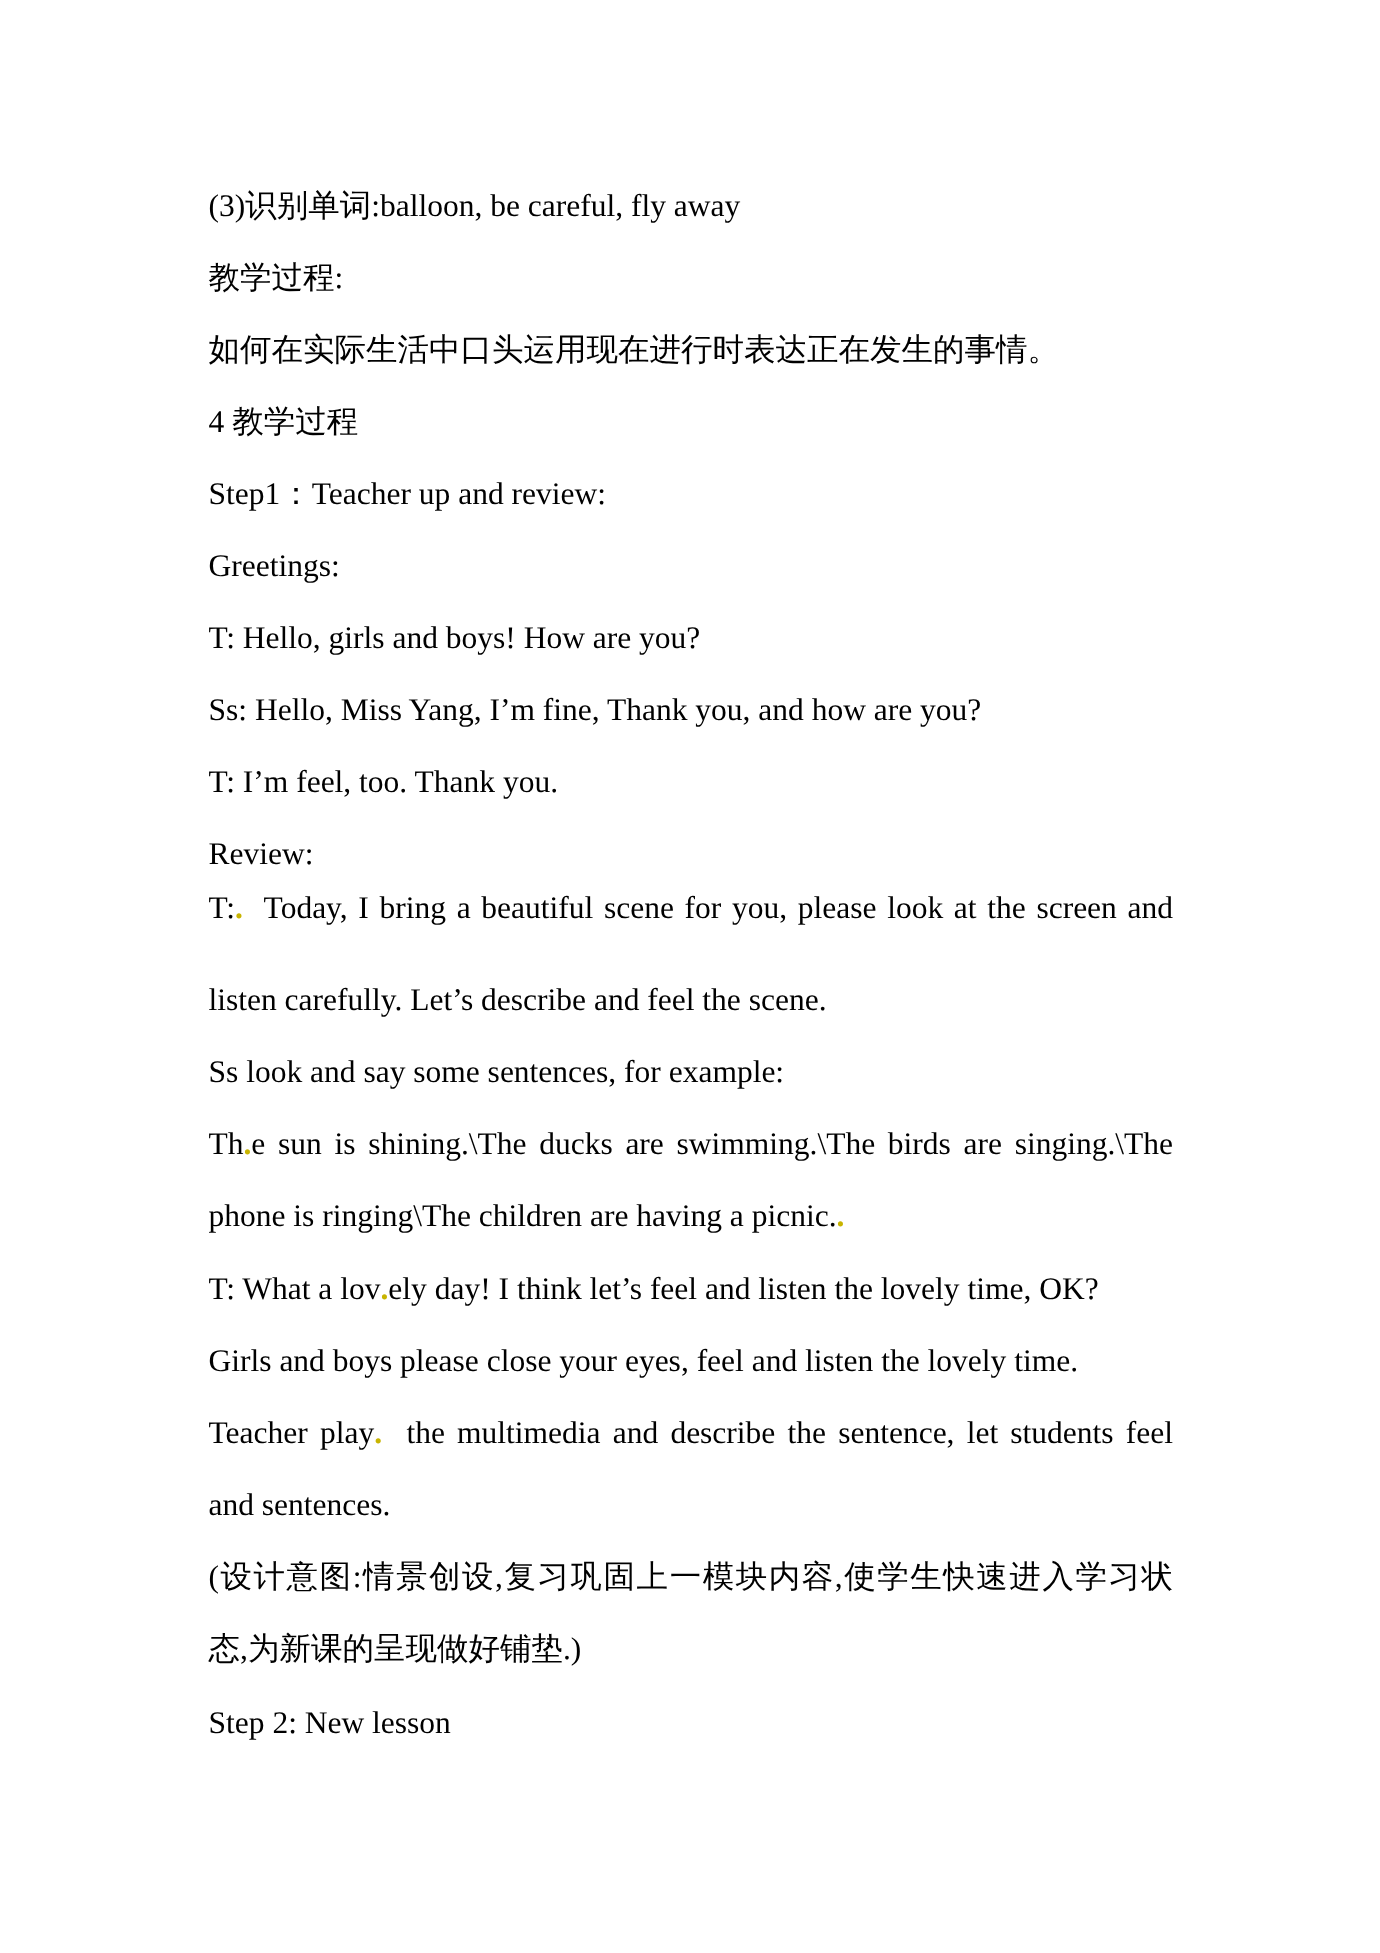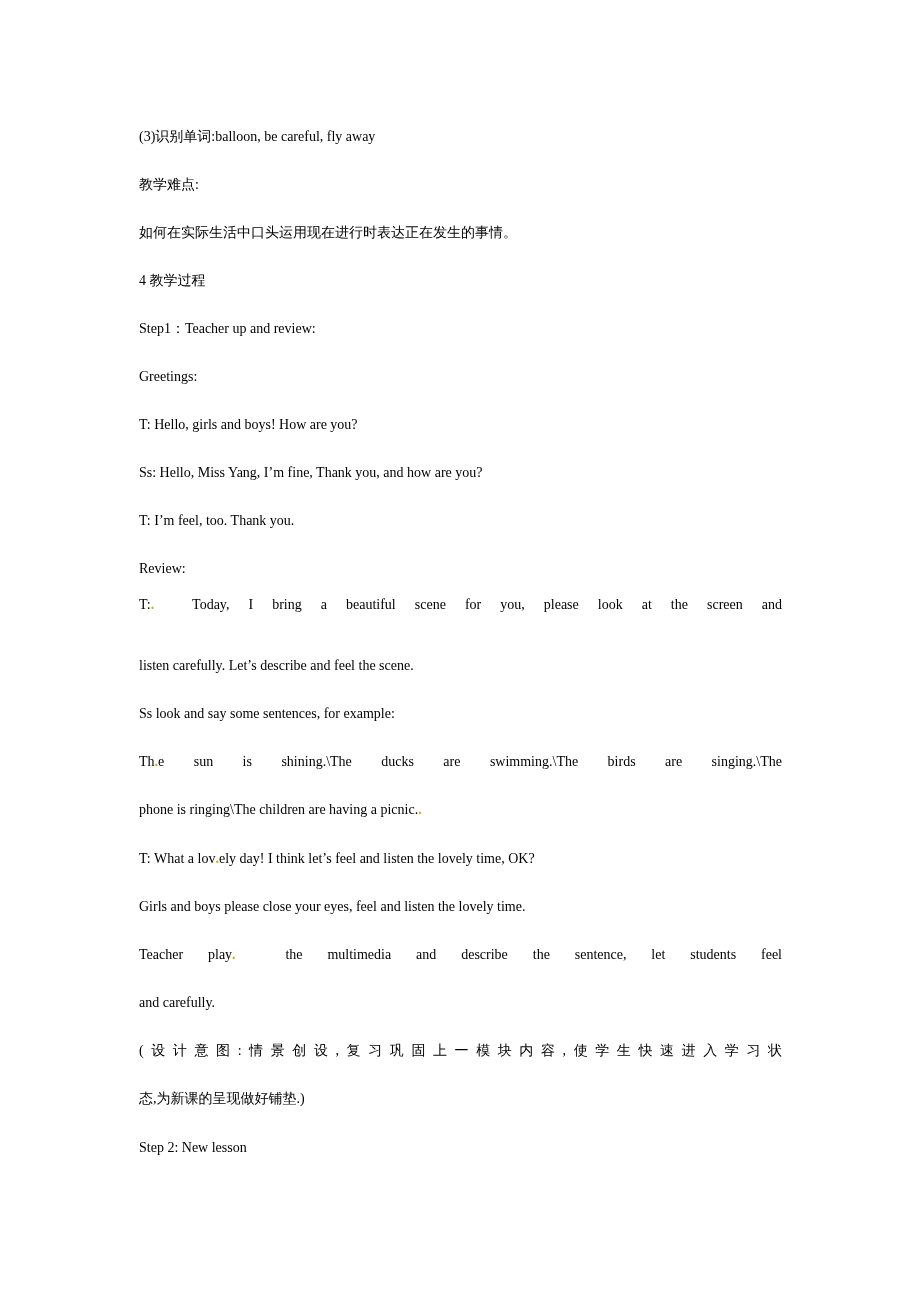--- a/index.html
+++ b/index.html
@@ -18,21 +18,21 @@
   .page {
     position: absolute;
     left: 139px;
     top: 0;
     width: 643px;
   }
   .line {
     position: absolute;
     left: 0;
     width: 643px;
-    font-size: 14px;
+    font-size: 21px;
     line-height: 26px;
     white-space: nowrap;
     height: 26px;
   }
   .justify {
     text-align: justify;
     text-align-last: justify;
   }
   .bold {
     font-weight: normal;
@@ -42,21 +42,21 @@
     font-weight: bold;
   }
 </style>
 </head>
 <body>
 
 <div class="page">
 
   <div class="line" style="top:124px">(3)识别单词:balloon, be careful, fly away</div>
 
-  <div class="line" style="top:172px">教学难点:</div>
+  <div class="line" style="top:172px">教学过程:</div>
 
   <div class="line" style="top:220px">如何在实际生活中口头运用现在进行时表达正在发生的事情。</div>
 
   <div class="line bold" style="top:268px">4 教学过程</div>
 
   <div class="line" style="top:316px">Step1：Teacher up and review:</div>
 
   <div class="line" style="top:364px">Greetings:</div>
 
   <div class="line" style="top:412px">T: Hello, girls and boys! How are you?</div>
@@ -76,21 +76,21 @@
   <div class="line justify" style="top:749px"><span>Th</span><span class="mark">.</span><span>e sun is shining.\The ducks are swimming.\The birds are singing.\The</span></div>
 
   <div class="line" style="top:797px"><span>phone is ringing\The children are having a picnic.</span><span class="mark">.</span></div>
 
   <div class="line" style="top:846px"><span>T: What a lov</span><span class="mark">.</span><span>ely day! I think let’s feel and listen the lovely time, OK?</span></div>
 
   <div class="line" style="top:894px">Girls and boys please close your eyes, feel and listen the lovely time.</div>
 
   <div class="line justify" style="top:942px"><span>Teacher play</span><span class="mark">.</span><span style="white-space:pre">  the multimedia and describe the sentence, let students feel</span></div>
 
-  <div class="line" style="top:990px">and carefully.</div>
+  <div class="line" style="top:990px">and sentences.</div>
 
   <div class="line justify" style="top:1038px">(设计意图:情景创设,复习巩固上一模块内容,使学生快速进入学习状</div>
 
   <div class="line" style="top:1086px">态,为新课的呈现做好铺垫.)</div>
 
   <div class="line" style="top:1135px">Step 2: New lesson</div>
 
 </div>
 
 </body></html>

